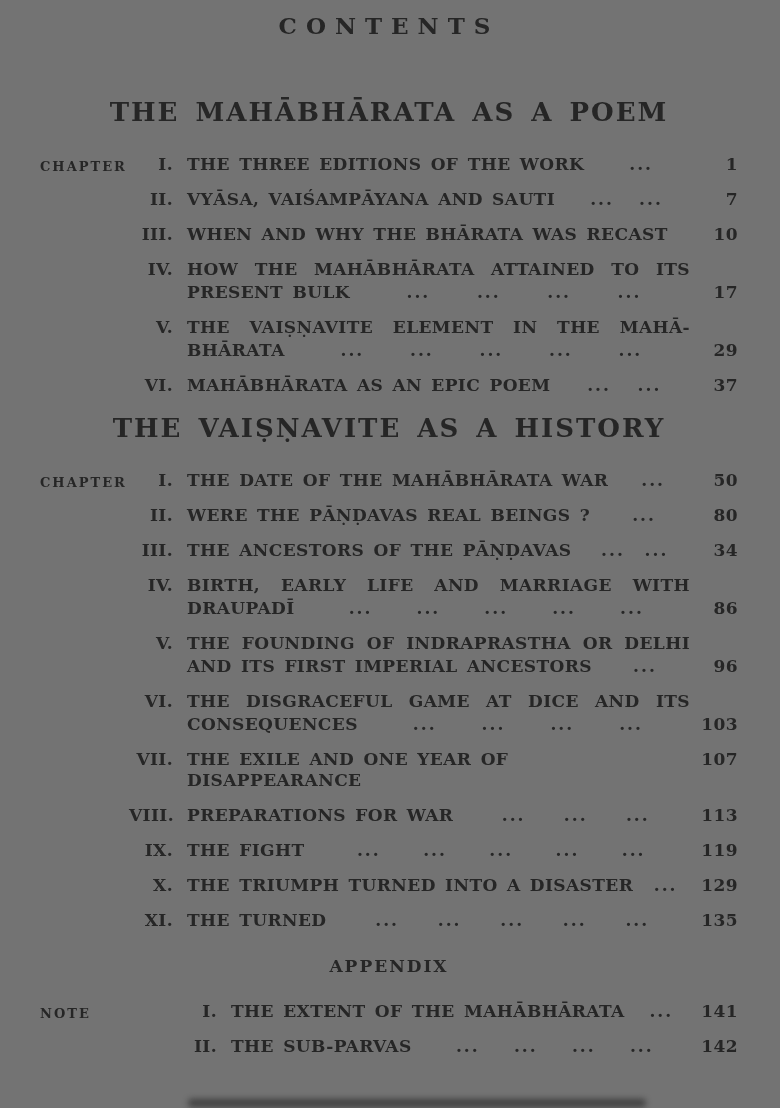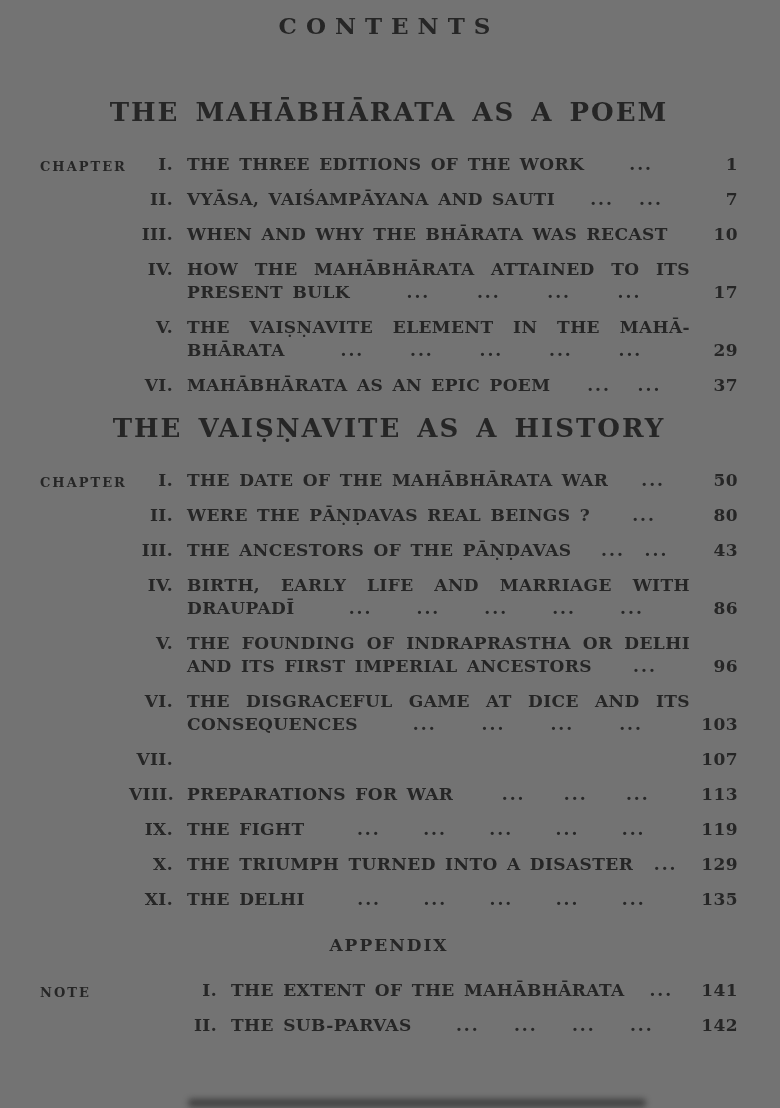--- a/index.html
+++ b/index.html
@@ -215,21 +215,21 @@
         <div class="row">
           <span class="lab"></span>
           <span class="num">III.</span>
           <div class="body">
             <div class="line">
               <span class="txt">THE ANCESTORS OF THE PĀṆḌAVAS</span>
               <span class="leaders">
                 <span class="dot-group">...</span>
                 <span class="dot-group">...</span>
               </span>
-              <span class="pg">43</span>
+              <span class="pg">34</span>
             </div>
           </div>
         </div>
         <div class="row">
           <span class="lab"></span>
           <span class="num">IV.</span>
           <div class="body">
             <div class="line fill"><span class="txt">BIRTH, EARLY LIFE AND MARRIAGE WITH</span></div>
             <div class="line">
               <span class="txt">DRAUPADĪ</span>
@@ -273,20 +273,21 @@
               </span>
               <span class="pg">103</span>
             </div>
           </div>
         </div>
         <div class="row">
           <span class="lab"></span>
           <span class="num">VII.</span>
           <div class="body">
             <div class="line">
+              <span class="txt">THE EXILE AND ONE YEAR OF DISAPPEARANCE</span>
               <span class="leaders"></span>
               <span class="pg">107</span>
             </div>
           </div>
         </div>
         <div class="row">
           <span class="lab"></span>
           <span class="num">VIII.</span>
           <div class="body">
             <div class="line">
@@ -328,21 +329,21 @@
               </span>
               <span class="pg">129</span>
             </div>
           </div>
         </div>
         <div class="row">
           <span class="lab"></span>
           <span class="num">XI.</span>
           <div class="body">
             <div class="line">
-              <span class="txt">THE DELHI</span>
+              <span class="txt">THE TURNED</span>
               <span class="leaders">
                 <span class="dot-group">...</span>
                 <span class="dot-group">...</span>
                 <span class="dot-group">...</span>
                 <span class="dot-group">...</span>
                 <span class="dot-group">...</span>
               </span>
               <span class="pg">135</span>
             </div>
           </div>

